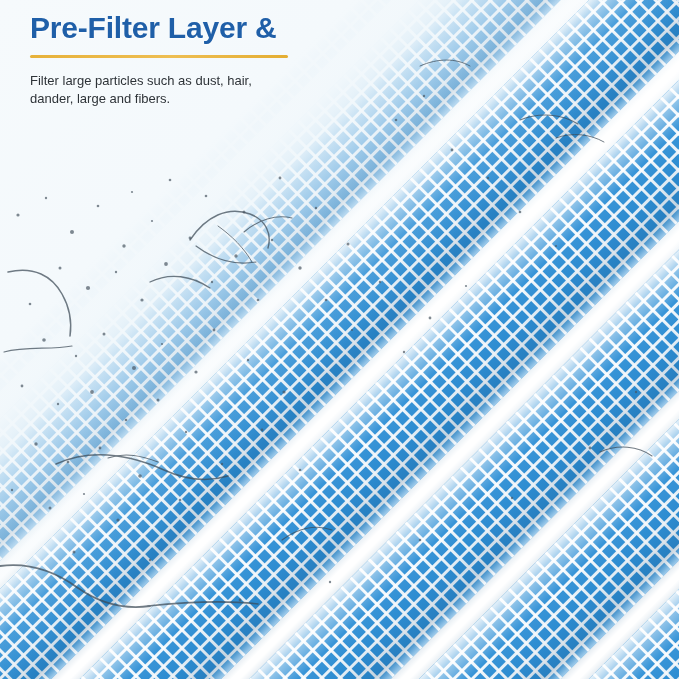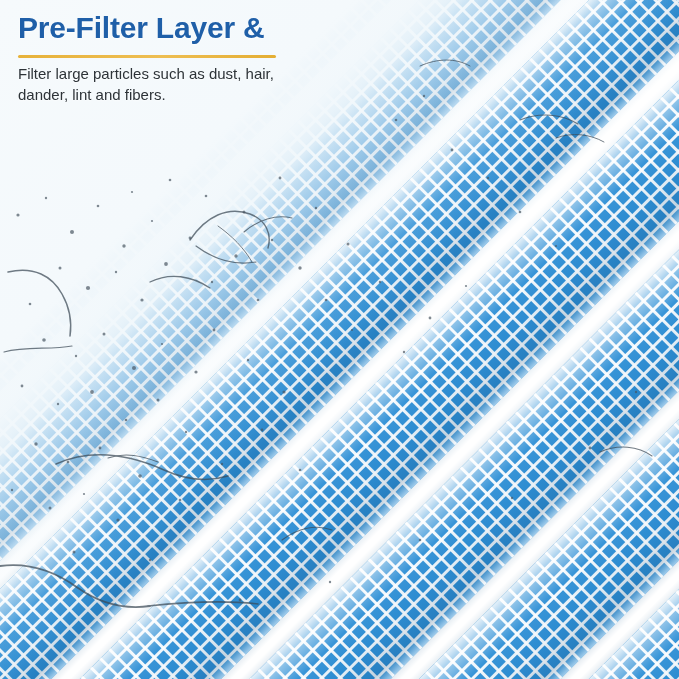--- a/index.html
+++ b/index.html
@@ -75,43 +75,43 @@
         rgba(255,255,255,0) 52%);
     pointer-events:none;
   }
 
   
   #particles{position:absolute;inset:0;pointer-events:none;}
 
   
   #text-block{
     position:absolute;
-    left:18px;top:8px;
+    left:30px;top:8px;
     width:560px;
   }
   #heading{
     margin:0;
     color:#1f5fa8;
     font-size:30px;
     font-weight:bold;
     line-height:1.32;
     letter-spacing:-.2px;
     text-shadow:0 1px 2px rgba(255,255,255,.85);
   }
   #heading .hl{display:block;}
   #rule{
     margin-top:7px;
     width:258px;height:3px;
     background:linear-gradient(to right,#e7b23a 0%,#eebe52 55%,#e4ae33 100%);
     border-radius:2px;
   }
   #body-copy{
-    margin-top:5px;
+    margin-top:14px;
     color:#2d3338;
-    font-size:15px;
+    font-size:13px;
     line-height:1.42;
     text-shadow:0 1px 2px rgba(255,255,255,.8);
   }
   #body-copy .bl{display:block;}
 </style>
 </head>
 <body>
 
 <div id="scene">
 
@@ -274,17 +274,17 @@
       </g>
   </svg>
 
   <div id="text-block">
     <h1 id="heading">
       <span class="hl">Pre-Filter Layer &amp;</span>
     </h1>
     <div id="rule"></div>
     <div id="body-copy">
       <span class="bl">Filter large particles such as dust, hair,</span>
-      <span class="bl">dander, lint and fibers.</span>
+      <span class="bl">dander, large and fibers.</span>
     </div>
   </div>
 
 </div>
 
 </body></html>

